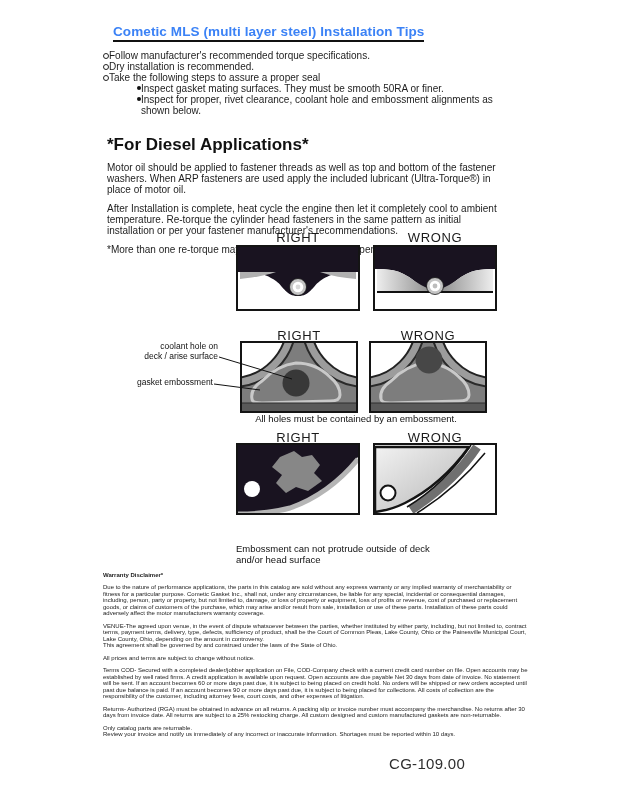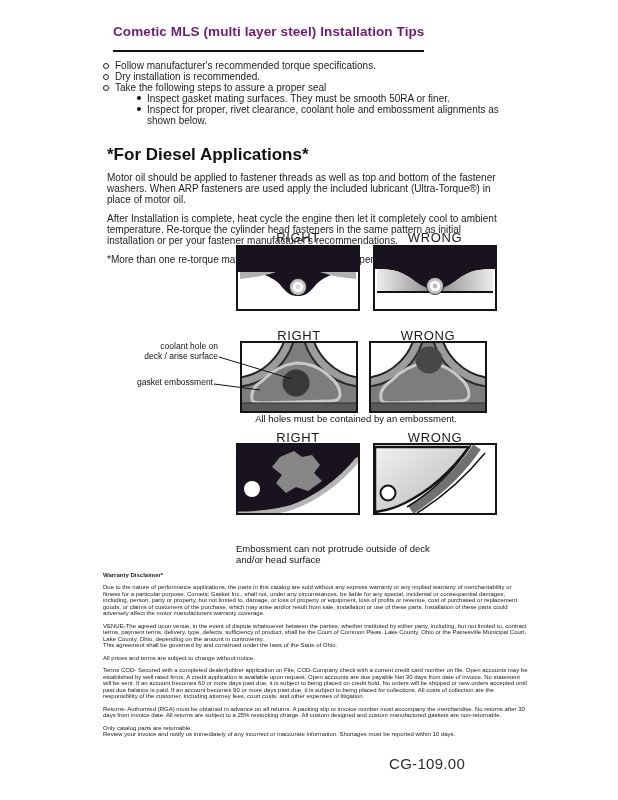--- a/index.html
+++ b/index.html
@@ -4,24 +4,24 @@
 <style>
   html,body{margin:0;padding:0;background:#fff;}
   .page{
     position:relative;width:618px;height:800px;background:#fff;overflow:hidden;
     font-family:"Liberation Sans","DejaVu Sans",sans-serif;color:#1d1d1d;
   }
   
   .content{position:absolute;left:103px;top:22px;width:398px;}
   .title-wrap{margin:0 0 8px 10px;}
   .doc-title{
-    display:inline-block;font-size:13.5px;font-weight:bold;color:#701a75;
-    border-bottom:2px solid #111;padding-bottom:11px;letter-spacing:.1px;
+    display:inline-block;font-size:13.5px;font-weight:bold;color:#3b82f6;
+    border-bottom:2px solid #111;padding-bottom:1px;letter-spacing:.1px;
   }
-  .tip-row{display:flex;gap:6px;font-size:10px;line-height:11px;color:#1d1d1d;}
+  .tip-row{display:flex;gap:0;font-size:10px;line-height:11px;color:#1d1d1d;}
   .bullet-o{flex:none;width:4px;height:4px;border:1px solid #222;border-radius:50%;margin-top:3px;}
   .bullet-dot{flex:none;width:4px;height:4px;background:#111;border-radius:50%;margin-top:3px;}
   .sub{margin-left:34px;}
   .diesel-heading{font-size:17px;font-weight:bold;color:#111;margin:19px 0 7px 4px;}
   .para{font-size:10px;line-height:11px;margin:0 0 8px 4px;width:392px;}
   
   .dg-header{position:absolute;font-size:13px;letter-spacing:.6px;color:#1a1a1a;text-align:center;}
   .panel{position:absolute;background:#fff;border:2px solid #141414;box-sizing:content-box;line-height:0;}
   .dg-caption{position:absolute;font-size:9.5px;line-height:10.5px;color:#111;}
   .dg-label{position:absolute;font-size:8.5px;line-height:10px;color:#111;text-align:right;}

